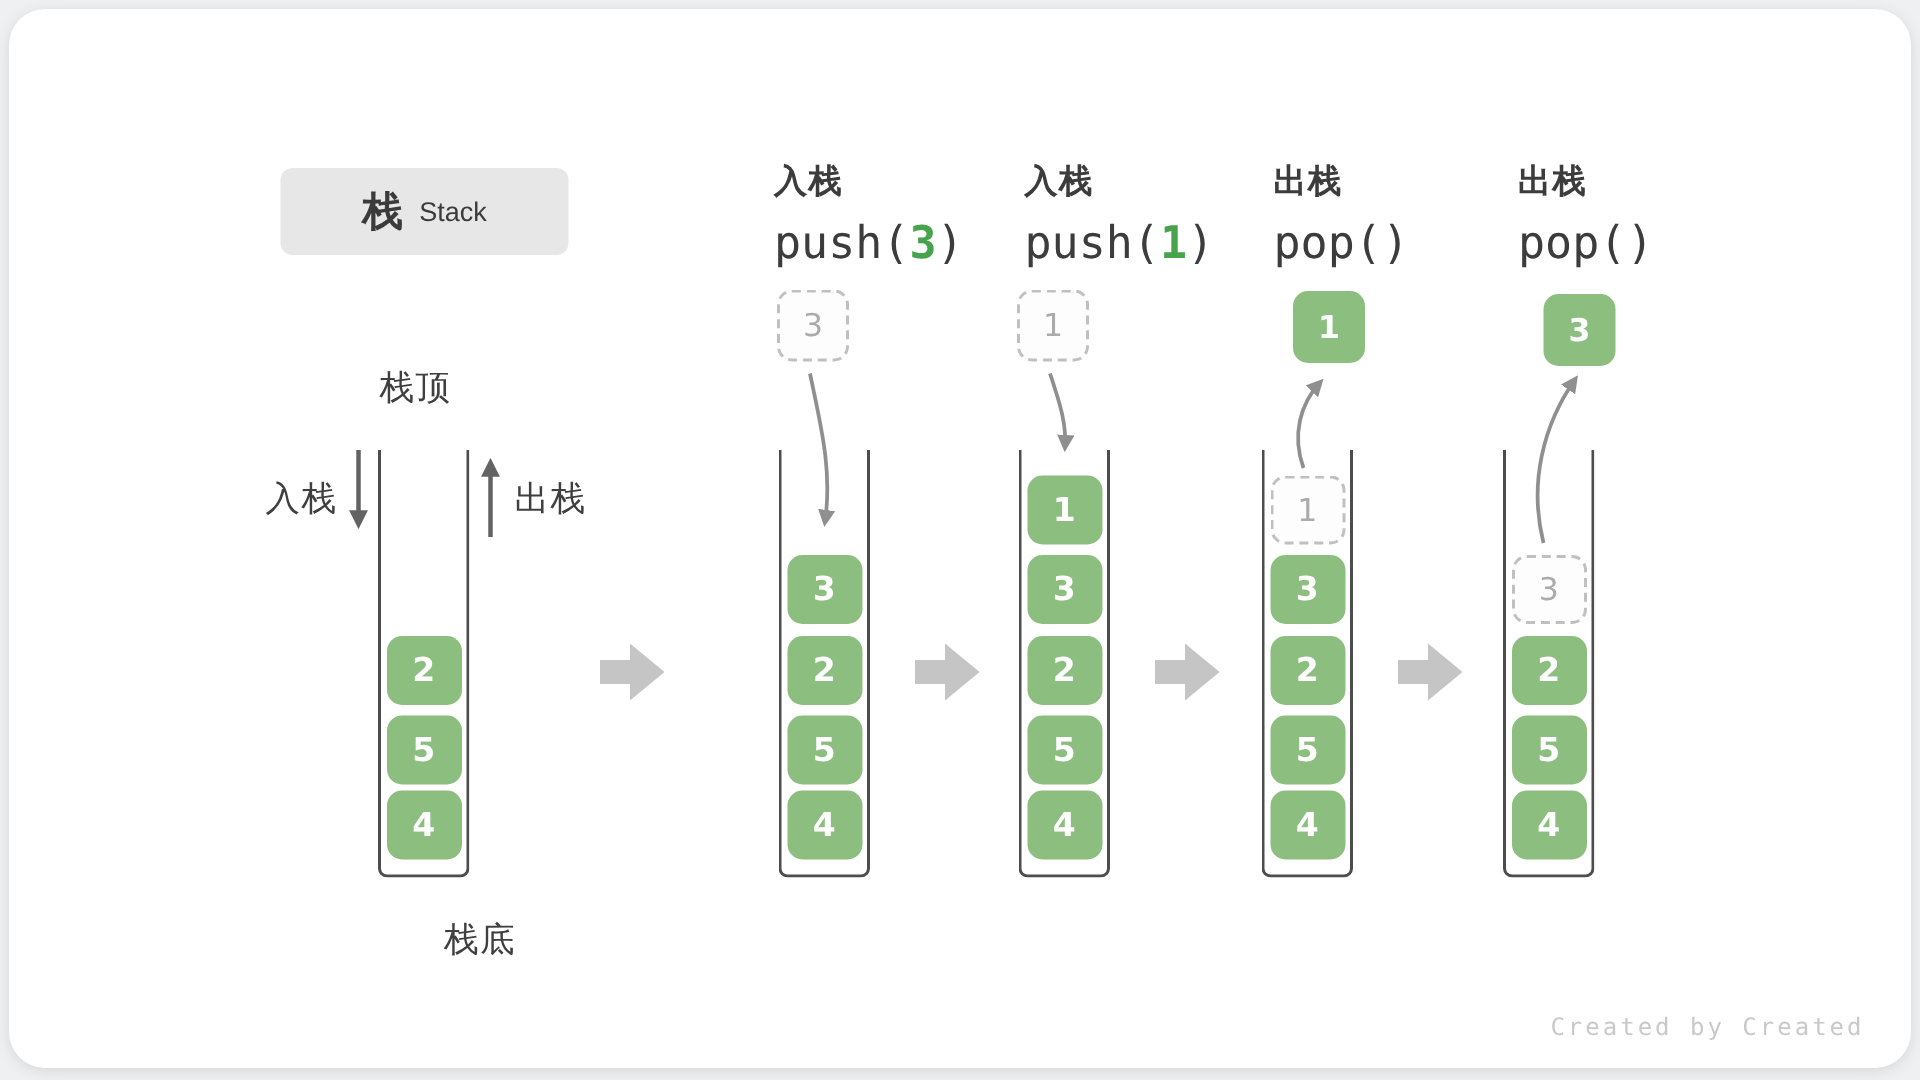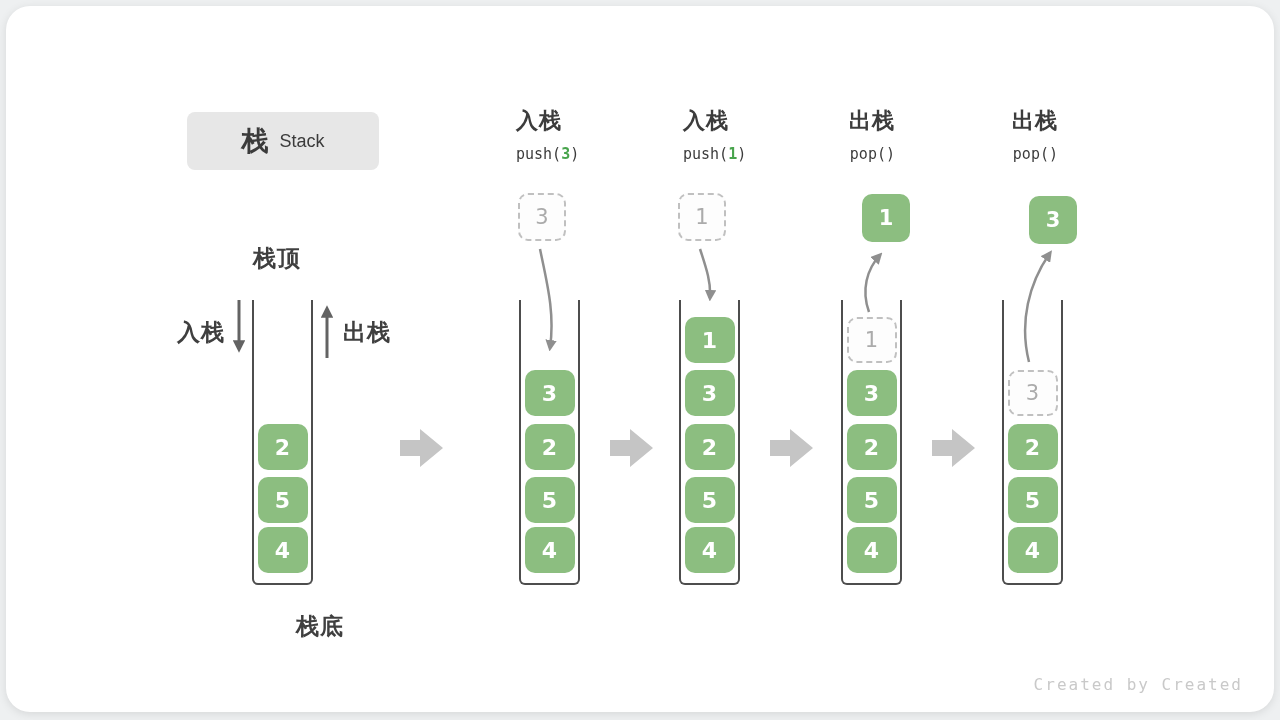--- a/index.html
+++ b/index.html
@@ -19,28 +19,28 @@
   .title-box{
     position:absolute;left:187px;top:112px;width:192px;height:58px;
     background:#e7e7e7;border-radius:8px;
     display:flex;align-items:center;justify-content:center;gap:11px;
     color:#3b3b3b;
   }
   .title-zh{font-size:27px;font-weight:bold;}
   .title-en{font-size:18px;font-family:Liberation Sans, sans-serif;}
   
   .zh-label{
-    position:absolute;font-size:23px;font-weight:bold;color:#3f3f3f;
+    position:absolute;font-size:23px;font-weight:normal;color:#3f3f3f;
     letter-spacing:1px;white-space:nowrap;
   }
   
   .op{position:absolute;top:106px;white-space:nowrap;}
   .op .l1{font-size:22px;font-weight:bold;color:#3c3c3c;letter-spacing:1px;}
   .op .l2{
-    margin-top:9px;font-size:15px;color:#3c3c3c;
+    margin-top:9px;font-size:30px;color:#3c3c3c;
     font-family:"DejaVu Sans Mono","Liberation Mono",monospace;
     text-align:right;
   }
   .op .arg{color:#48a44c;font-weight:bold;}
   
   .stack{
     position:absolute;top:300px;width:61px;height:285px;
     box-sizing:border-box;
     border:2px solid #4d4d4d;border-top:none;
     border-radius:0 0 6px 6px;

